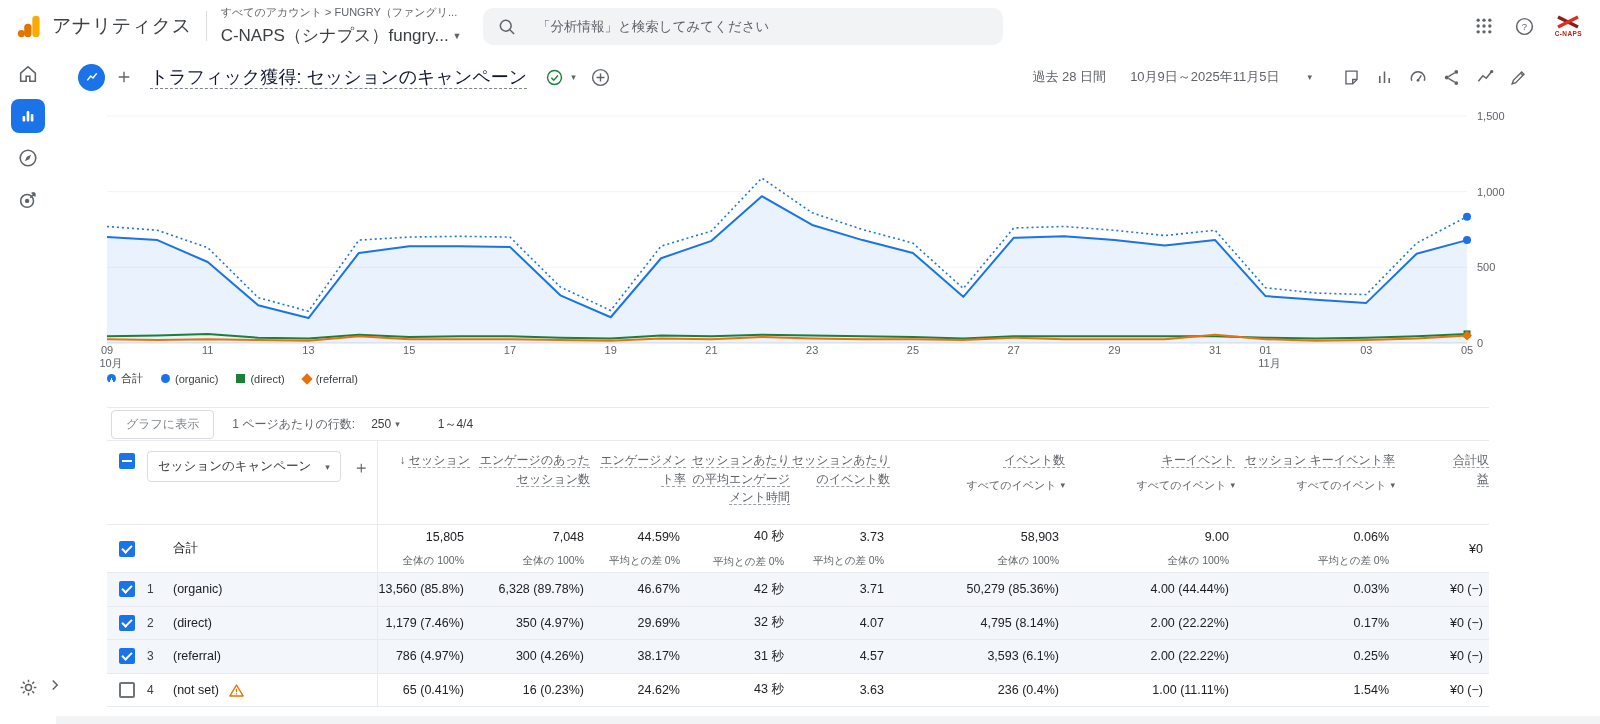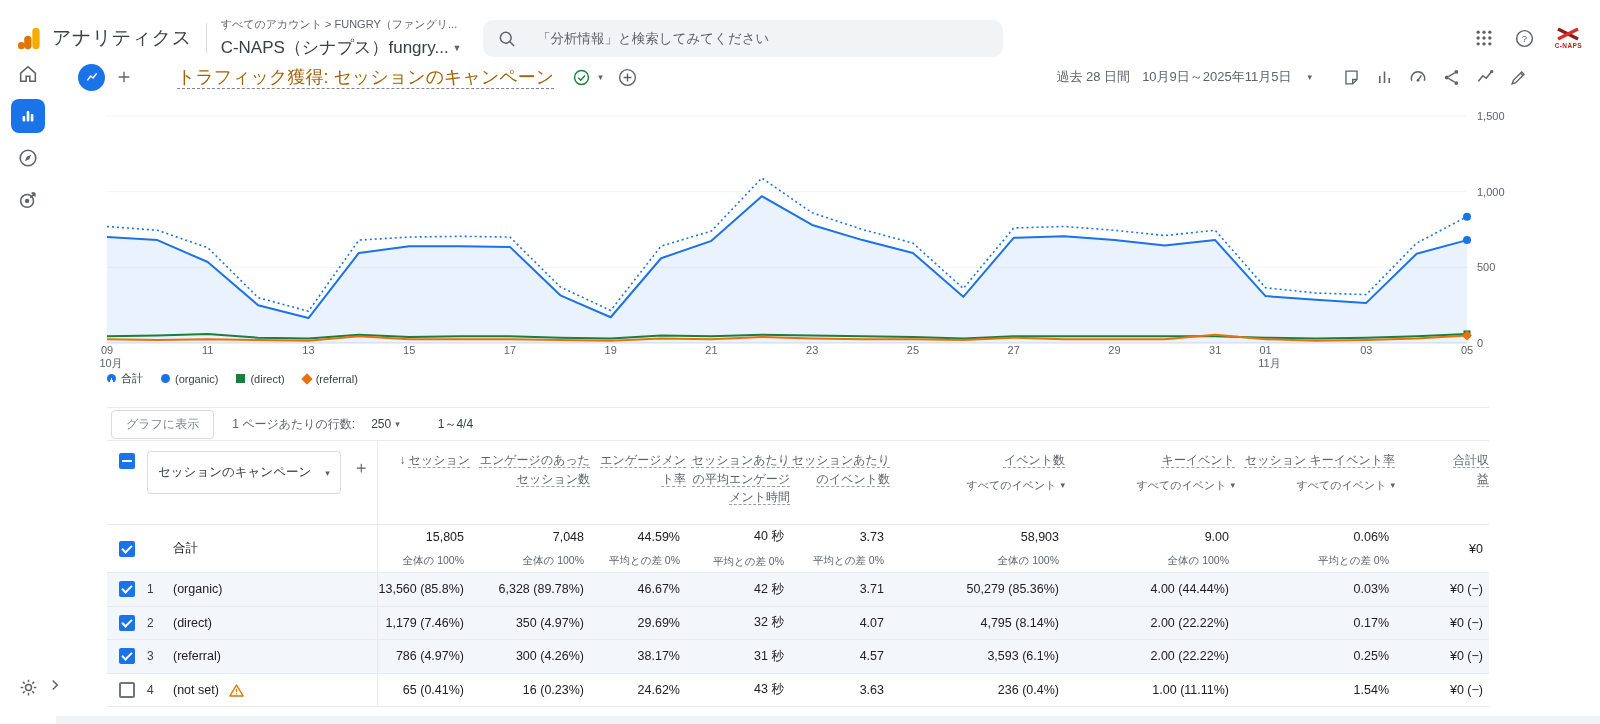--- a/index.html
+++ b/index.html
@@ -2,21 +2,21 @@
 <html><head>
 <meta charset="utf-8">
 <style>
   *{margin:0;padding:0;box-sizing:border-box}
   html,body{width:1600px;height:724px;overflow:hidden;background:#fff;
     font-family:"Liberation Sans","DejaVu Sans",sans-serif;color:#202124;position:relative}
   .caret{font-size:9px;color:#5f6368;margin-left:4px}
   svg{display:block}
 
   
-  .topbar{position:absolute;top:12px;left:0;width:1600px;height:52px;background:#fff;
+  .topbar{position:absolute;top:0;left:0;width:1600px;height:52px;background:#fff;
     display:flex;align-items:center;z-index:10}
   .ga-logo{margin-left:16px}
   .app-title{font-size:19px;color:#3c4043;margin-left:9px;letter-spacing:.5px}
   .tb-div{width:1px;height:30px;background:#dadce0;margin:0 14px;display:inline-block}
   .acct .crumb{font-size:11px;color:#5f6368}
   .acct .prop{font-size:17px;color:#3c4043;display:flex;align-items:center;margin-top:4px}
   .searchbar{position:absolute;left:483px;top:8px;width:520px;height:37px;background:#f1f3f4;
     border-radius:10px;display:flex;align-items:center;padding:0 14px;gap:20px}
   .searchbar input{border:none;background:transparent;outline:none;font-size:13.5px;color:#3c4043;flex:1;font-family:inherit}
   .searchbar input::placeholder{color:#5f6368}
@@ -29,26 +29,26 @@
   .side-ic{width:56px;height:40px;display:flex;align-items:center;justify-content:center;margin-top:2px}
   .side-ic .box{width:34px;height:34px;background:#1a73e8;border-radius:8px;display:flex;align-items:center;justify-content:center}
   .side-gear{position:absolute;bottom:26px;left:0;width:56px;display:flex;justify-content:center}
   .side-exp{position:absolute;bottom:8px;left:44px}
 
   
   .rheader{position:absolute;left:56px;top:52px;right:0;height:50px;background:#fff;
     display:flex;align-items:center;z-index:8;padding-left:22px}
   .rh-circle{width:27px;height:27px;border-radius:50%;background:#1a73e8;display:flex;align-items:center;justify-content:center;flex:none}
   .rh-plus{margin-left:10px;display:flex}
-  .rtitle{margin-left:44px;font-size:18px;color:#a16207;
+  .rtitle{margin-left:17px;font-size:18px;color:#0f172a;
     text-decoration:underline dashed #80868b;text-decoration-thickness:1px;text-underline-offset:5px}
   .rh-check{margin-left:18px;display:flex;align-items:center;gap:3px}
   .rh-plus2{margin-left:14px;display:flex}
   .rh-right{margin-left:auto;display:flex;align-items:center;gap:14px;margin-right:72px}
-  .date-sel{display:flex;align-items:center;gap:12px;font-size:13px;color:#5f6368;margin-right:16px;white-space:nowrap}
+  .date-sel{display:flex;align-items:center;gap:24px;font-size:13px;color:#5f6368;margin-right:16px;white-space:nowrap}
 
   
   #chart{position:absolute;left:0;top:0;width:1600px;height:400px;z-index:1;pointer-events:none}
   .legend{position:absolute;left:107px;top:371px;display:flex;gap:18px;align-items:center;z-index:2;
     font-size:11px;color:#3c4043}
   .legend-item{display:flex;align-items:center;gap:5px}
   .lm{width:9px;height:9px;display:inline-block;flex:none}
   .lm-total{border-radius:50%;background:conic-gradient(from 210deg,#1a73e8 0 300deg,#ffffff 300deg 360deg)}
   .lm-circle{border-radius:50%}
   .lm-diamond{transform:rotate(45deg);width:8px;height:8px}
@@ -76,21 +76,21 @@
   .metric{justify-content:flex-end;text-align:right;padding-right:6px;white-space:nowrap}
 
   .header-row{min-height:84px}
   .header-row .c-check{align-items:flex-start;padding-top:12px}
   .th{flex-direction:column;align-items:flex-end;justify-content:flex-start;padding-top:10px}
   .th-label{font-size:12px;color:#5f6368;text-align:right;line-height:1.55}
   .th-text{text-decoration:underline dashed #9aa0a6;text-decoration-thickness:1px;text-underline-offset:3px}
   .header-row .td:last-child .th-label{max-width:46px}
   .sort-arrow{margin-right:3px;color:#5f6368}
   .th-sub{font-size:11px;color:#5f6368;margin-top:8px;display:flex;align-items:center;white-space:nowrap}
-  .dim-select{border:1px solid #dadce0;border-radius:4px;padding:12px 10px;font-size:12.5px;color:#3c4043;
+  .dim-select{border:1px solid #dadce0;border-radius:4px;padding:6px 10px;font-size:12.5px;color:#3c4043;
     display:flex;align-items:center;gap:10px;white-space:nowrap}
   .dim-add{font-size:17px;color:#5f6368;margin-top:5px}
 
   .total-row{height:48px}
   .total-row .metric{flex-direction:column;align-items:flex-end;justify-content:center}
   .mv{font-size:12.5px;color:#202124}
   .ms{font-size:10.5px;color:#5f6368;margin-top:10px}
   .data-row{height:33.5px}
   .rsel{background:#f3f7fc}
 

